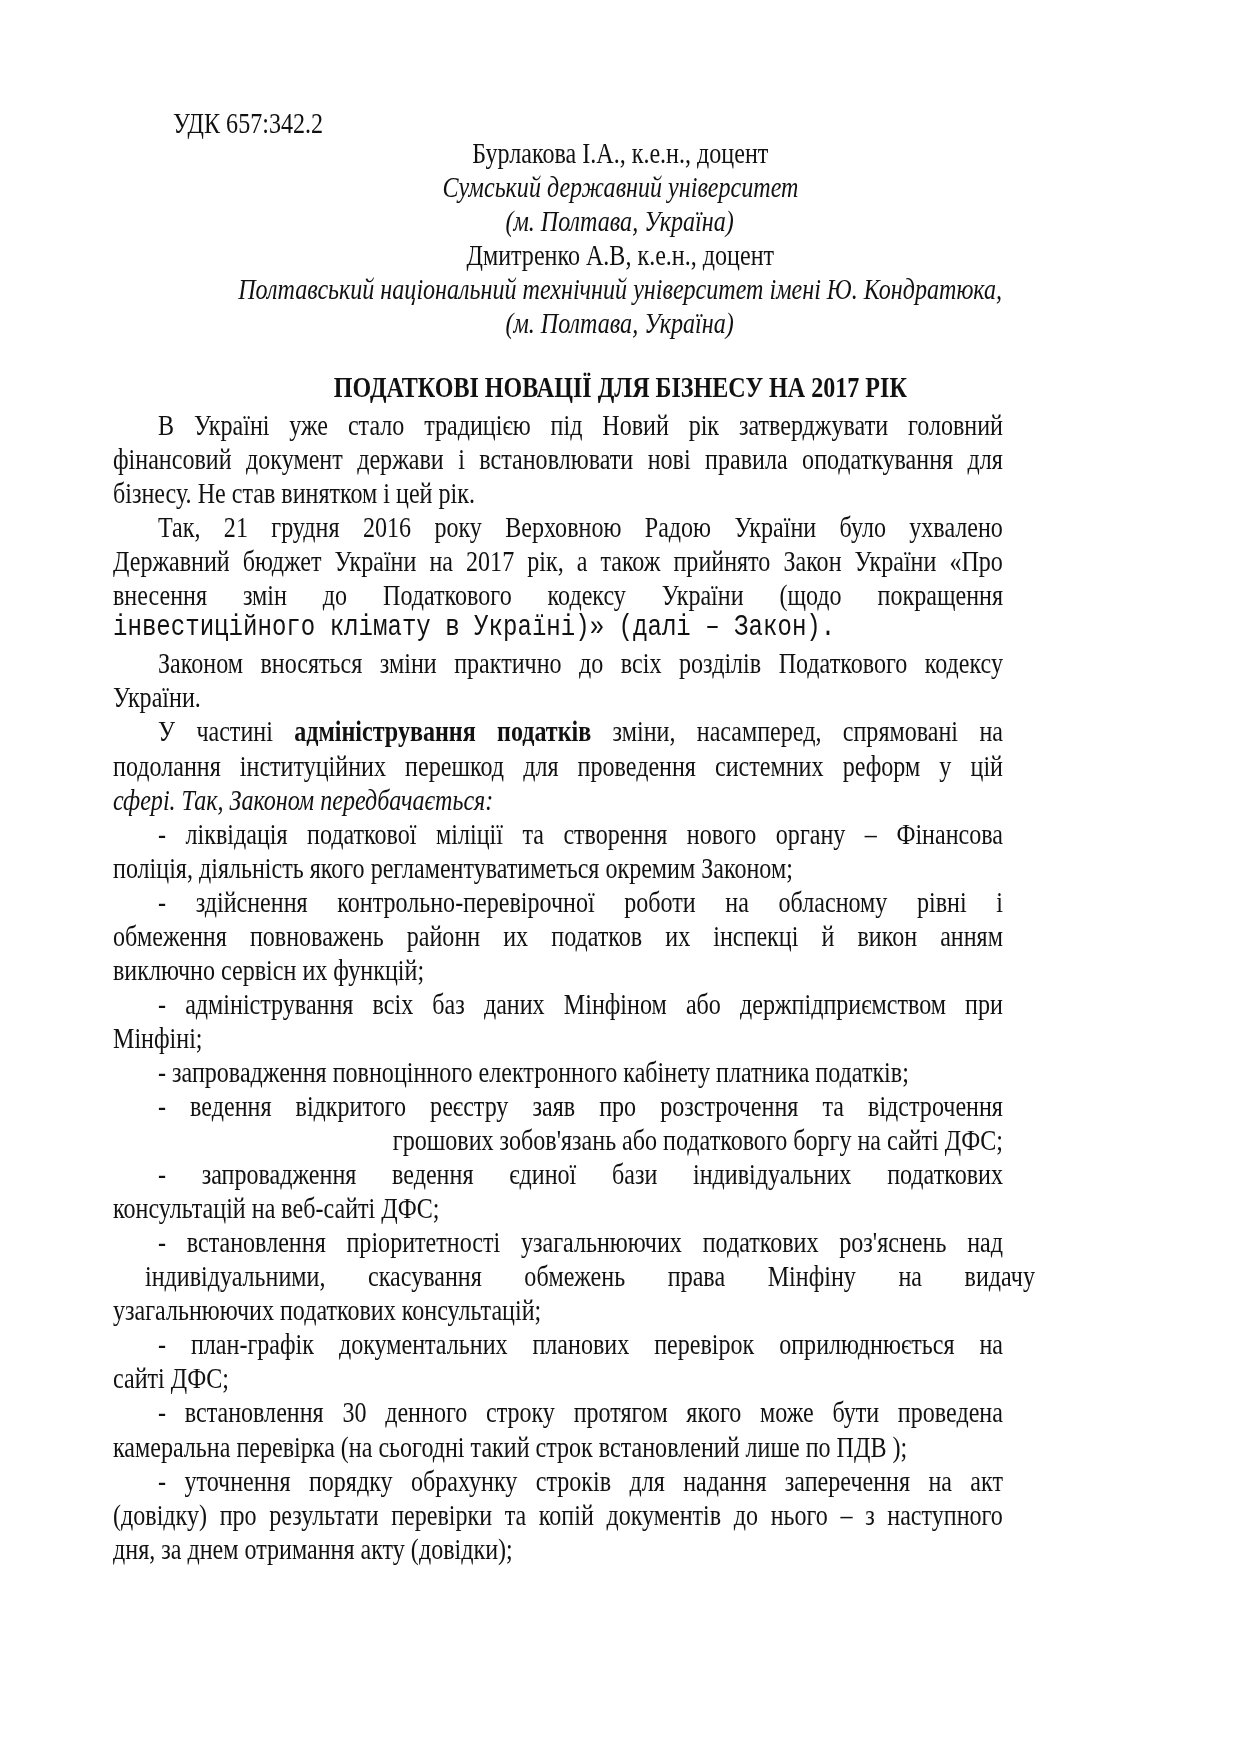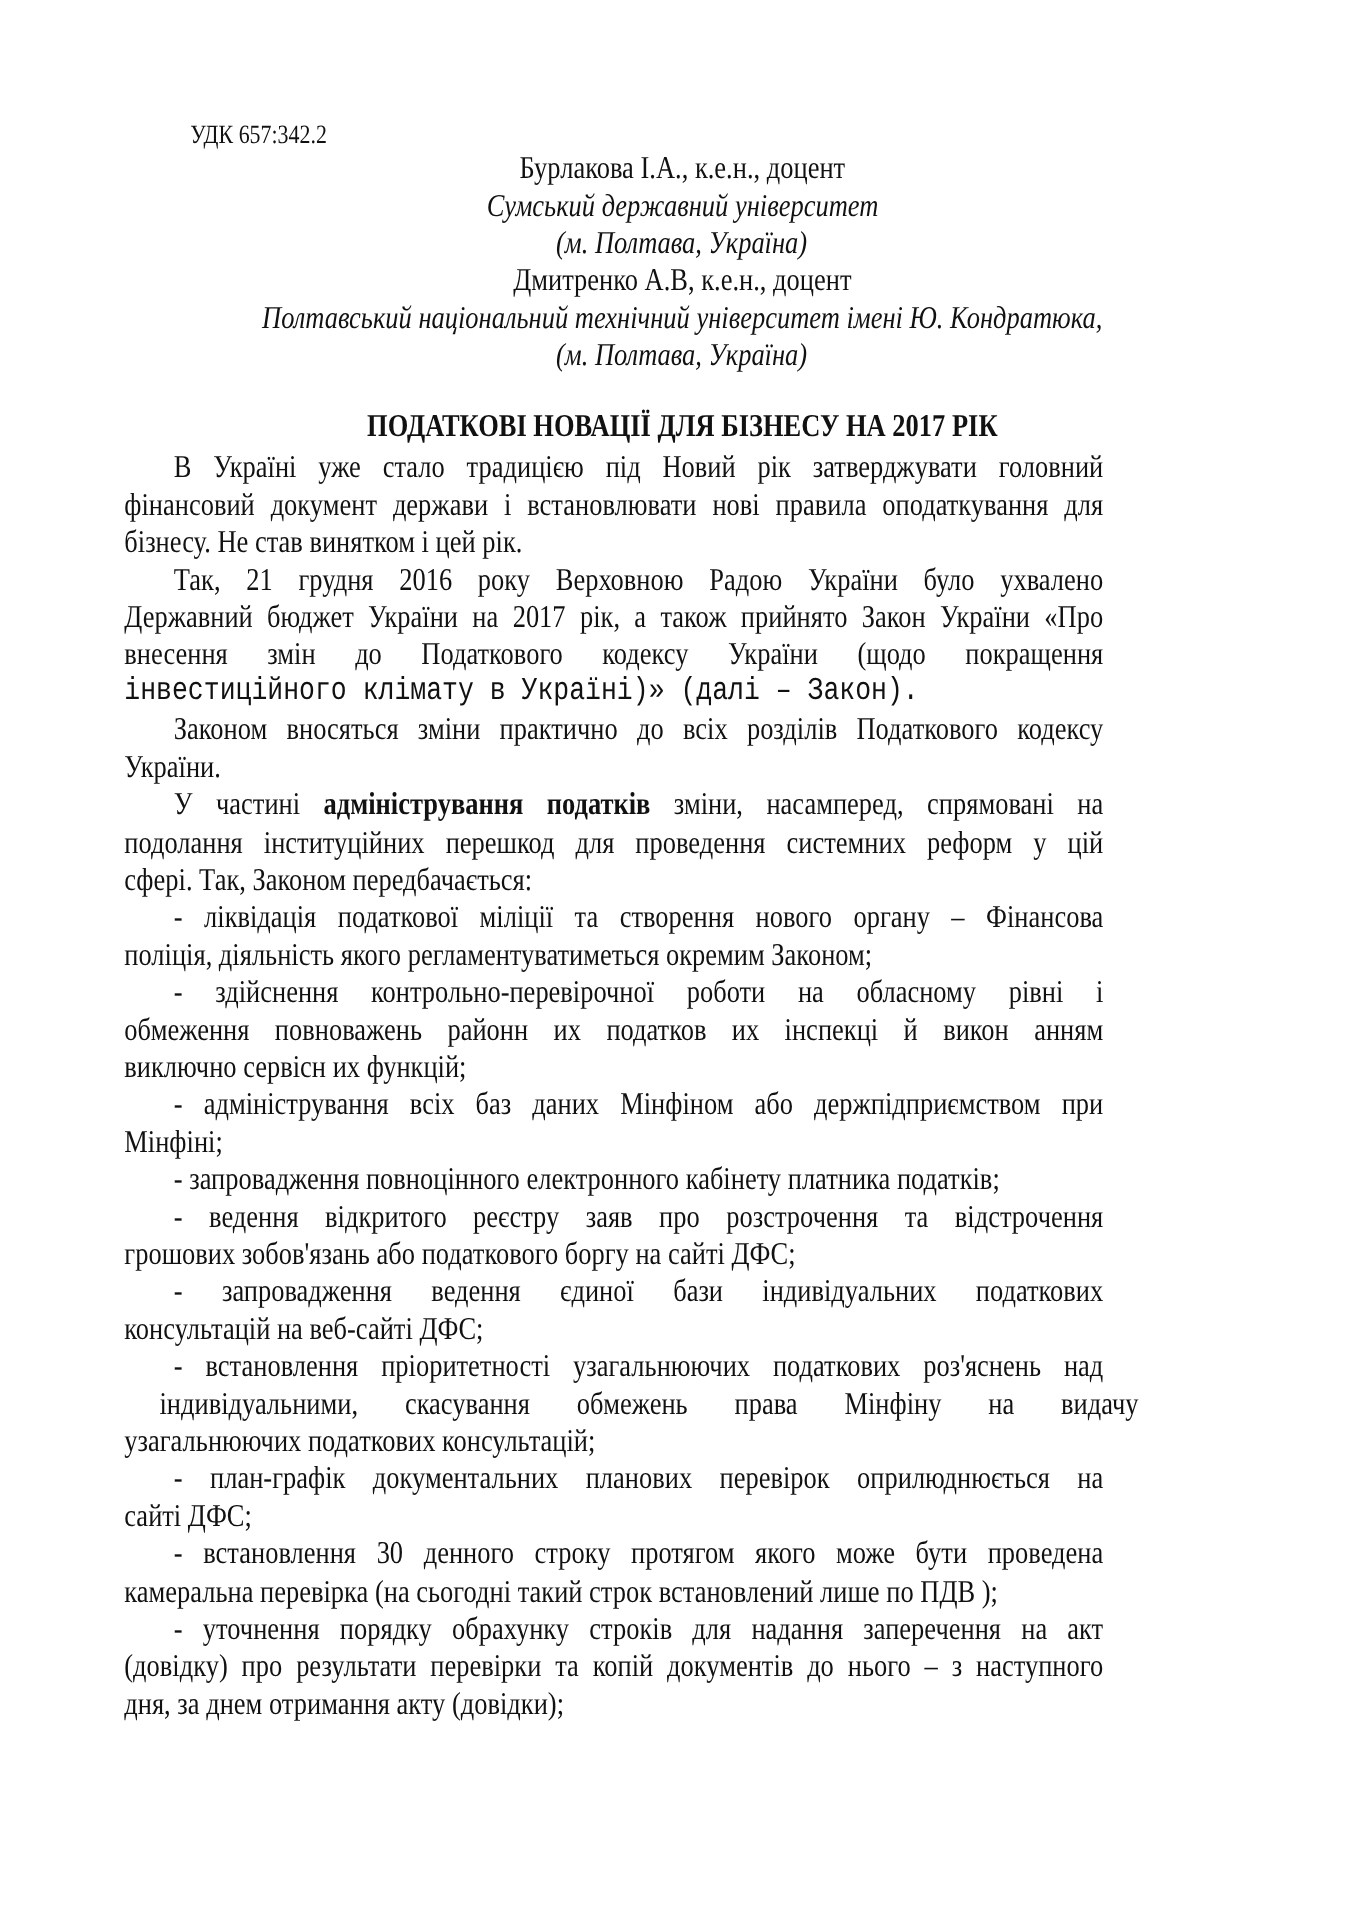--- a/index.html
+++ b/index.html
@@ -1,17 +1,17 @@
 <!DOCTYPE html>
 <html><head>
 <meta charset="utf-8">
 <style>
   html, body { margin: 0; padding: 0; background: #ffffff; }
   body { width: 1240px; height: 1754px; position: relative; overflow: hidden; font-family: "Liberation Serif", serif; color: #111; }
-  .line { position: absolute; left: 0; white-space: nowrap; font-size: 24px; line-height: 34px; transform-origin: 0 0; }
+  .line { position: absolute; left: 0; white-space: nowrap; font-size: 29px; line-height: 34px; transform-origin: 0 0; }
   .center { position: absolute; left: 0; width: 1240px; text-align: center; white-space: nowrap; font-size: 29px; line-height: 34px; }
   .center span.inner { display: inline-block; transform: scaleX(0.83); transform-origin: 50% 50%; }
   .italic { font-style: italic; }
   .bold { font-weight: bold; }
   .jline { position: absolute; height: 34px; font-size: 29px; line-height: 34px; white-space: nowrap; }
   .just { display: flex; justify-content: space-between; }
   .just > span { display: inline-block; white-space: nowrap; }
 </style>
 </head>
 <body>
@@ -137,21 +137,21 @@
         <span>інституційних</span>
         <span>перешкод</span>
         <span>для</span>
         <span>проведення</span>
         <span>системних</span>
         <span>реформ</span>
         <span>у</span>
         <span>цій</span>
       </div>
     </div>
-    <div class="jline" style="left: 113px; top: 782.55px; width: 890px;">
+    <div class="jline" style="left: 113px; top: 782.55px; width: 890px; font-style: italic;">
       <div style="transform: scaleX(0.83); transform-origin: 0px 50%; width: 1072.29px; white-space: pre;">сфері. Так, Законом передбачається:</div>
     </div>
     <div class="jline" style="left: 158px; top: 816.6px; width: 845px;">
       <div class="just" style="transform: scaleX(0.83); transform-origin: 0px 50%; width: 1018.07px;">
         <span>-</span>
         <span>ліквідація</span>
         <span>податкової</span>
         <span>міліції</span>
         <span>та</span>
         <span>створення</span>
@@ -218,21 +218,21 @@
         <span>ведення</span>
         <span>відкритого</span>
         <span>реєстру</span>
         <span>заяв</span>
         <span>про</span>
         <span>розстрочення</span>
         <span>та</span>
         <span>відстрочення</span>
       </div>
     </div>
-    <div class="jline" style="left: 113px; top: 1123.05px; width: 890px;">
+    <div class="jline" style="left: 113px; top: 1123.05px; width: 890px; text-align: right;">
       <div style="transform: scaleX(0.83); transform-origin: 0px 50%; width: 1072.29px; white-space: pre;">грошових зобов'язань або податкового боргу на сайті ДФС;</div>
     </div>
     <div class="jline" style="left: 158px; top: 1157.1px; width: 845px;">
       <div class="just" style="transform: scaleX(0.83); transform-origin: 0px 50%; width: 1018.07px;">
         <span>-</span>
         <span>запровадження</span>
         <span>ведення</span>
         <span>єдиної</span>
         <span>бази</span>
         <span>індивідуальних</span>

